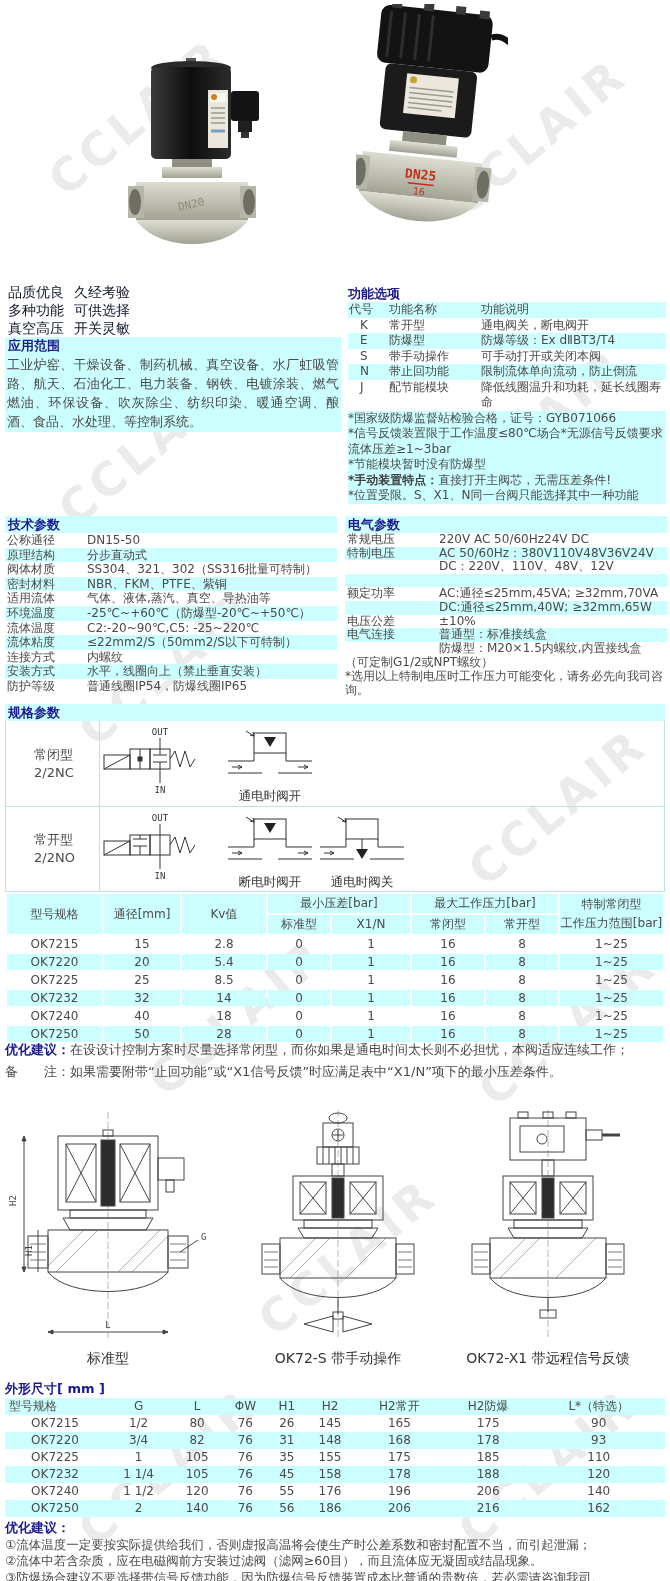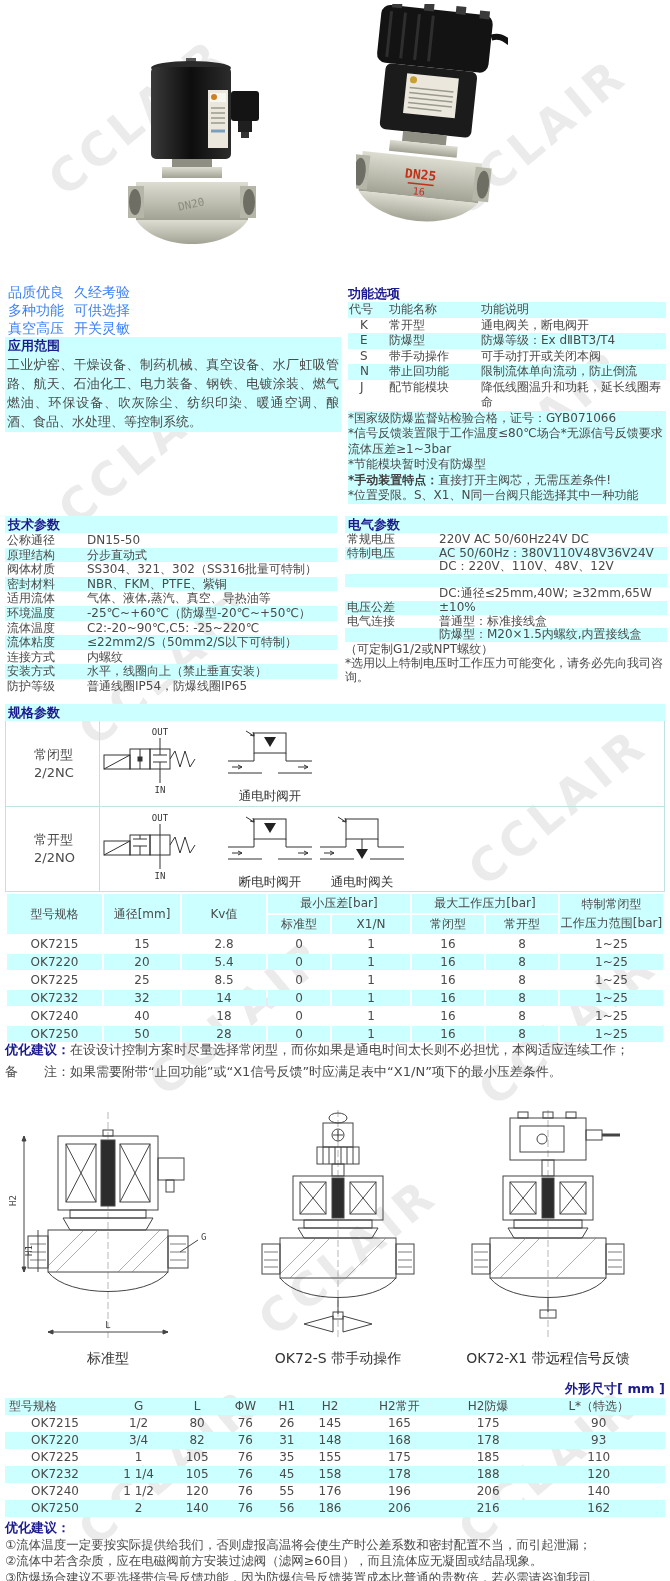--- a/index.html
+++ b/index.html
@@ -11,21 +11,21 @@
   }
   .wm { position:absolute; color:rgba(195,195,195,0.33); font-weight:bold;
         font-size:46px; letter-spacing:5px; transform:rotate(-40deg);
         z-index:0; white-space:nowrap; }
   section, .abs { position:absolute; z-index:1; }
 
   .sec-title { background:#ccffff; color:#1b1b8f; font-weight:bold;
                font-size:13px; line-height:17px; padding-left:3px; }
 
   
-  .qualities { left:8px; top:283px; font-size:14px; line-height:18px; color:#3b82f6; }
+  .qualities { left:8px; top:283px; font-size:14px; line-height:18px; color:#0f172a; }
   .q-row .q-l { display:inline-block; width:66px; }
 
   
   .app-range { left:5px; top:337px; width:336px; }
   .app-text { background:#ccffff; font-size:13px; line-height:19px; padding:1px 2px; text-align:justify; }
 
   
   .func { left:348px; top:286px; width:318px; font-size:12px; line-height:15.5px; }
   .func-title { font-weight:bold; color:#1b1b8f; font-size:13px; line-height:16px; }
   .func table { width:100%; border-collapse:collapse; }
@@ -76,21 +76,21 @@
   .advice-mid b, .note-mid b { color:#1b1b8f; }
   .note-mid { left:5px; top:1063px; width:662px; font-size:13px; line-height:17px; }
 
   
   .fig { position:absolute; width:200px; text-align:center; z-index:1; }
   .fig figcaption { font-size:14px; color:#333; margin-top:2px; }
   .fig1 { left:8px; top:1106px; } .fig2 { left:238px; top:1106px; } .fig3 { left:448px; top:1106px; }
 
   
   .dims { left:5px; top:1380px; width:660px; }
-  .dims-title { font-weight:bold; color:#1b1b8f; font-size:13px; line-height:18px;text-align:right; }
+  .dims-title { font-weight:bold; color:#1b1b8f; font-size:13px; line-height:18px; }
   .dims table { width:100%; border-collapse:collapse; font-size:12px; text-align:center; }
   .dims th { background:#ccffff; font-weight:normal; line-height:17px; }
   .dims th:first-child { text-align:left; padding-left:4px; width:100px; }
   .dims td { line-height:17px; }
   .dims tbody tr:nth-child(even) { background:#ccffff; }
 
   
   .bottom { left:5px; top:1520px; width:663px; font-size:12.5px; line-height:16.5px; }
   .ba-title { font-weight:bold; color:#1b1b8f; font-size:13px; }
 </style>
@@ -311,20 +311,24 @@
           <td>特制电压</td>
           <td>AC 50/60Hz：380V110V48V36V24V</td>
         </tr>
         <tr>
           <td>&nbsp;</td>
           <td>DC：220V、110V、48V、12V</td>
         </tr>
         <tr>
           <td>&nbsp;</td>
           <td>&nbsp;</td>
+        </tr>
+        <tr>
+          <td>额定功率</td>
+          <td>AC:通径≤25mm,45VA; ≥32mm,70VA</td>
         </tr>
         <tr>
           <td>&nbsp;</td>
           <td>DC:通径≤25mm,40W; ≥32mm,65W</td>
         </tr>
         <tr>
           <td>电压公差</td>
           <td>±10%</td>
         </tr>
         <tr>

